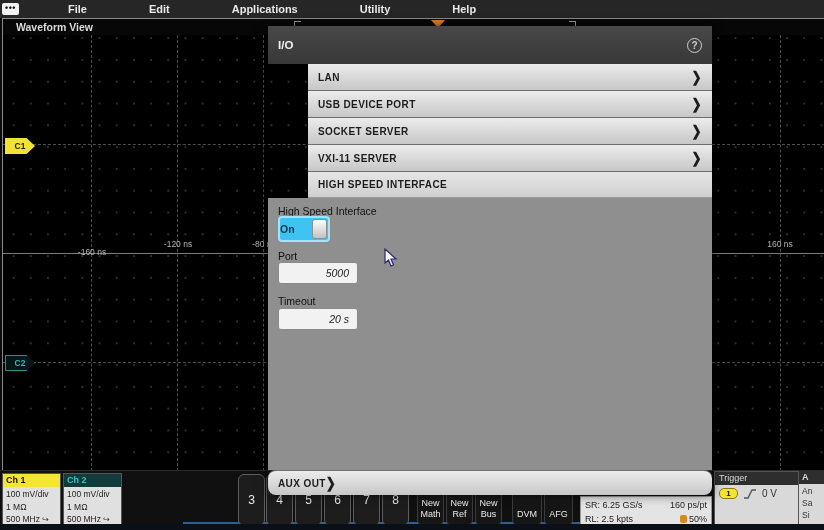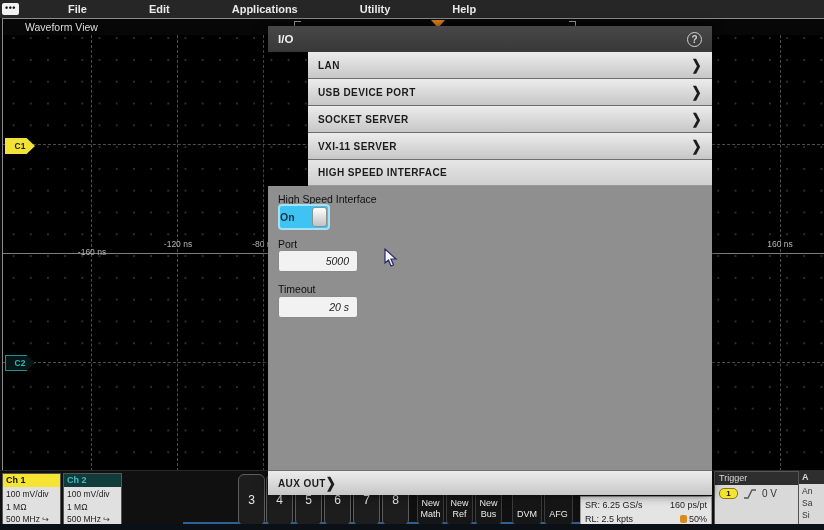--- a/index.html
+++ b/index.html
@@ -8,52 +8,52 @@
   #stage { position:relative; width:824px; height:530px; background:#0a0a0a; overflow:hidden; }
 
   
   .menubar { position:absolute; left:0; top:0; width:824px; height:18px; background:#262626; display:flex; align-items:center; z-index:3; }
   .menubar .dots { width:17px; height:12px; margin-left:2px; background:#f2f2f2; border-radius:2px; color:#111; font-size:9px; line-height:10px; text-align:center; letter-spacing:0.5px; font-weight:bold; }
   .menu-item { color:#e9e9e9; font-size:11px; font-weight:bold; padding:0 13px; cursor:default;margin-left:36px; }
   .menu-item:first-of-type { padding-left:3px; }
 
   
   .wavepanel { position:absolute; left:2px; top:18px; width:822px; height:452px; background:#070707; border-left:1px solid #8a8a8a; border-top:1px solid #8a8a8a; z-index:1; }
-  .wavetitle { position:absolute; left:22px; top:2px; color:#dcdcdc; font-size:10.5px; }
+  .wavetitle { position:absolute; left:13px; top:2px; color:#dcdcdc; font-size:10.5px;font-weight:bold; }
   .grid { position:absolute; left:0; top:16px; width:822px; height:436px; background-color:#000;
           background-image:radial-gradient(circle, #2e2e2e 0.8px, transparent 1px);
           background-size:17.2px 21.8px; background-position:2px 14px; }
   .vline { position:absolute; top:16px; height:436px; width:0; border-left:1px dashed #4e4e4e; }
   .hline { position:absolute; left:0; width:822px; height:0; border-top:1px dashed #4e4e4e; }
   .centerline { position:absolute; left:0; width:822px; height:1px; background:#7d7d7d; }
   .axis-label { position:absolute; color:#b4b4b4; font-size:8.5px; transform:translateX(-50%); white-space:nowrap; }
   .chmark { position:absolute; left:2px; width:30px; height:16px; font-size:8.5px; font-weight:bold; display:flex; align-items:center; justify-content:center; }
   .chmark.c1 { background:#f2e136; color:#1a1a1a; clip-path:polygon(0 0,72% 0,100% 50%,72% 100%,0 100%); }
   .chmark.c2 { background:#041818; color:#35b7b7; clip-path:polygon(0 0,72% 0,100% 50%,72% 100%,0 100%); outline:1px solid #2a8d8d; outline-offset:-1px; }
   .trig-marker { position:absolute; width:0; height:0; border-left:7px solid transparent; border-right:7px solid transparent; border-top:8px solid #e0821e; }
   .bracket { position:absolute; width:7px; height:6px; border-top:1px solid #9a9a9a; }
   .bracket.l { border-left:1px solid #9a9a9a; }
   .bracket.r { border-right:1px solid #9a9a9a; }
 
   
   .dialog { position:absolute; left:268px; top:26px; width:444px; height:469px; z-index:4; box-shadow:0 0 10px rgba(0,0,0,.6); display:flex; flex-direction:column; }
-  .dlg-header { height:26px; background:linear-gradient(#484848,#383838); color:#f0f0f0; display:flex; align-items:center; padding:0 10px; font-size:11.5px; font-weight:bold; }
+  .dlg-header { height:38px; background:linear-gradient(#484848,#383838); color:#f0f0f0; display:flex; align-items:center; padding:0 10px; font-size:11.5px; font-weight:bold; }
   .dlg-header .spacer { flex:1; }
   .help-icon { width:15px; height:15px; border:1.4px solid #cfcfcf; border-radius:50%; color:#cfcfcf; font-size:10px; font-weight:bold; display:flex; align-items:center; justify-content:center; }
   .dlg-row { height:27px; background:linear-gradient(#ececec,#c7c7c7); border-bottom:1px solid #6e6e6e; display:flex; align-items:center; padding:0 10px; color:#1c1c1c; font-size:10px; font-weight:bold; letter-spacing:.4px;margin-left:40px; }
   .dlg-row .spacer { flex:1; }
   .chev { color:#1c1c1c; font-size:12px; font-weight:bold; transform:scaleY(1.2); }
   .dlg-row.expanded { height:26px; border-bottom:1px solid #9a9a9a; background:linear-gradient(#e6e6e6,#cfcfcf); }
   .dlg-body { flex:1; background:#8f8f8f; position:relative; }
   .body-label { position:absolute; left:10px; color:#101010; font-size:10.5px; }
   .toggle { position:absolute; left:10px; top:18px; width:52px; height:26px; background:#3fc3f3; border:2px solid #a5e2f8; border-radius:4px; display:flex; align-items:center; }
   .toggle .on-text { flex:1; color:#123442; font-size:10.5px; font-weight:bold; }
   .toggle .knob { width:15px; height:20px; margin-right:1px; background:linear-gradient(#ffffff,#c2c2c2); border:1px solid #8f8f8f; border-radius:3px; }
   .field { position:absolute; left:10px; width:80px; height:22px; background:#f2f2f2; border:1px solid #8a8a8a; border-radius:3px; color:#1d1d1d; font-size:10.5px; text-align:right; padding:0 8px; line-height:20px;font-style:italic; }
-  .dlg-footer { height:25px; background:linear-gradient(#ececec,#c7c7c7); border-top:1px solid #707070; display:flex; align-items:center; padding:0 10px; color:#1c1c1c; font-size:10px; font-weight:bold; letter-spacing:.4px; }
+  .dlg-footer { height:25px; background:linear-gradient(#ececec,#c7c7c7); border-top:1px solid #707070; display:flex; align-items:center; padding:0 10px; color:#1c1c1c; font-size:10px; font-weight:bold; letter-spacing:.4px;border-radius:8px; }
 
   
   .bottombar { position:absolute; left:0; top:470px; width:824px; height:60px; background:#101010; z-index:2; border-top:1px solid #2a2a2a; }
   .bottombar .blueline { position:absolute; left:183px; top:51px; width:529px; height:3px; background:#2d6096; }
   .bottomstrip { position:absolute; left:0; top:524px; width:824px; height:6px; background:#0b1016; z-index:3; }
   .chbadge { position:absolute; top:2px; width:59px; height:55px; border:1px solid #555; }
   .chbadge .chhead { height:13px; font-size:9px; font-weight:bold; padding:1px 3px 0; }
   .chbadge.ch1 .chhead { background:#f5e431; color:#111; }
   .chbadge.ch2 .chhead { background:#123c3c; color:#3cc0c0; }
   .chbadge .chbody { height:40px; background:#e0e0e0; color:#222; font-size:8.5px; padding:1px 3px; line-height:12.5px; }

